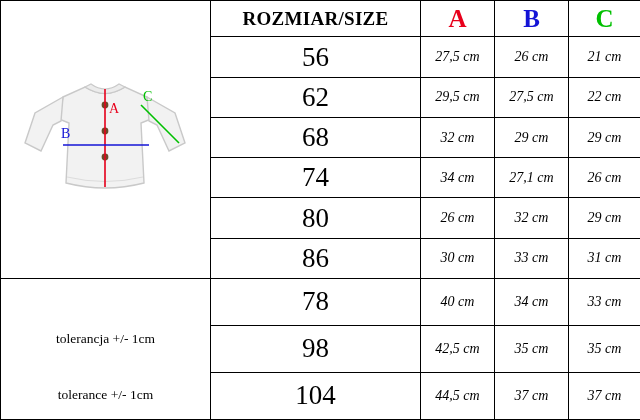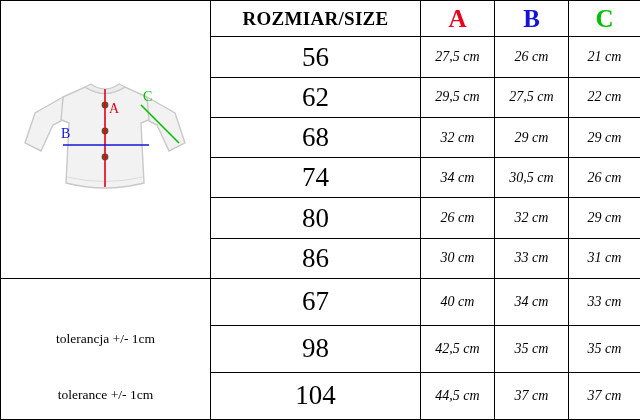--- a/index.html
+++ b/index.html
@@ -162,42 +162,42 @@
       </tr>
       <tr>
         <td class="size-val">68</td>
         <td class="meas-val">32 cm</td>
         <td class="meas-val">29 cm</td>
         <td class="meas-val">29 cm</td>
       </tr>
       <tr>
         <td class="size-val">74</td>
         <td class="meas-val">34 cm</td>
-        <td class="meas-val">30,5 cm</td>
+        <td class="meas-val">27,1 cm</td>
         <td class="meas-val">26 cm</td>
       </tr>
       <tr>
         <td class="size-val">80</td>
         <td class="meas-val">26 cm</td>
         <td class="meas-val">32 cm</td>
         <td class="meas-val">29 cm</td>
       </tr>
       <tr>
         <td class="size-val">86</td>
         <td class="meas-val">30 cm</td>
         <td class="meas-val">33 cm</td>
         <td class="meas-val">31 cm</td>
       </tr>
 
       <tr>
         <td class="tol-cell" rowspan="3">
           <span class="tol-line">tolerancja +/- 1cm</span>
           <span class="tol-line">tolerance +/- 1cm</span>
         </td>
-        <td class="size-val">67</td>
+        <td class="size-val">78</td>
         <td class="meas-val">40 cm</td>
         <td class="meas-val">34 cm</td>
         <td class="meas-val">33 cm</td>
       </tr>
       <tr>
         <td class="size-val">98</td>
         <td class="meas-val">42,5 cm</td>
         <td class="meas-val">35 cm</td>
         <td class="meas-val">35 cm</td>
       </tr>

